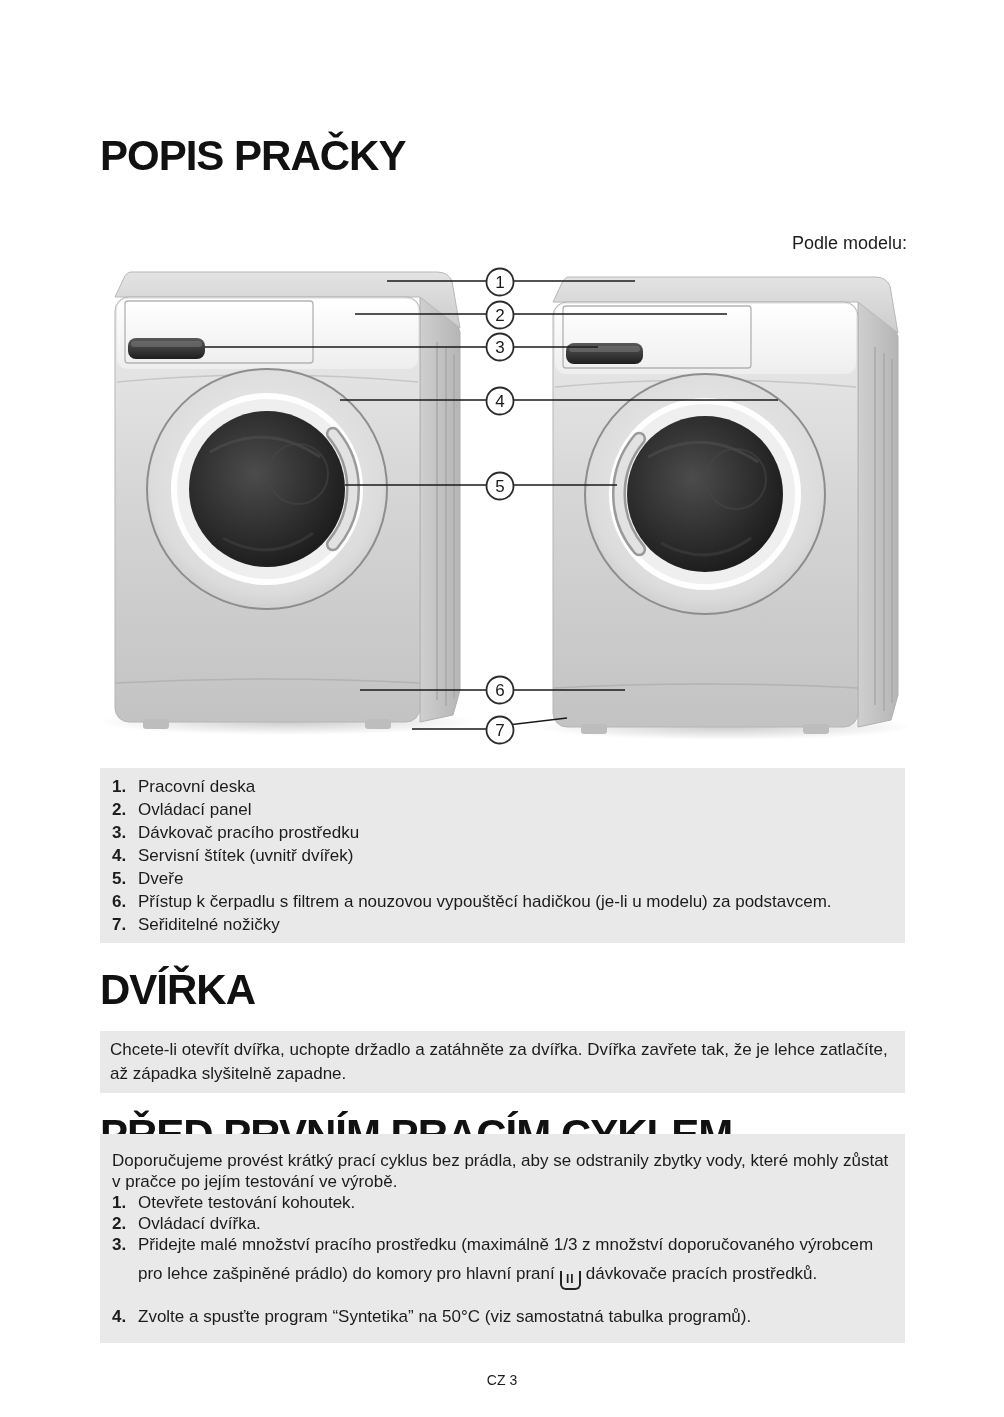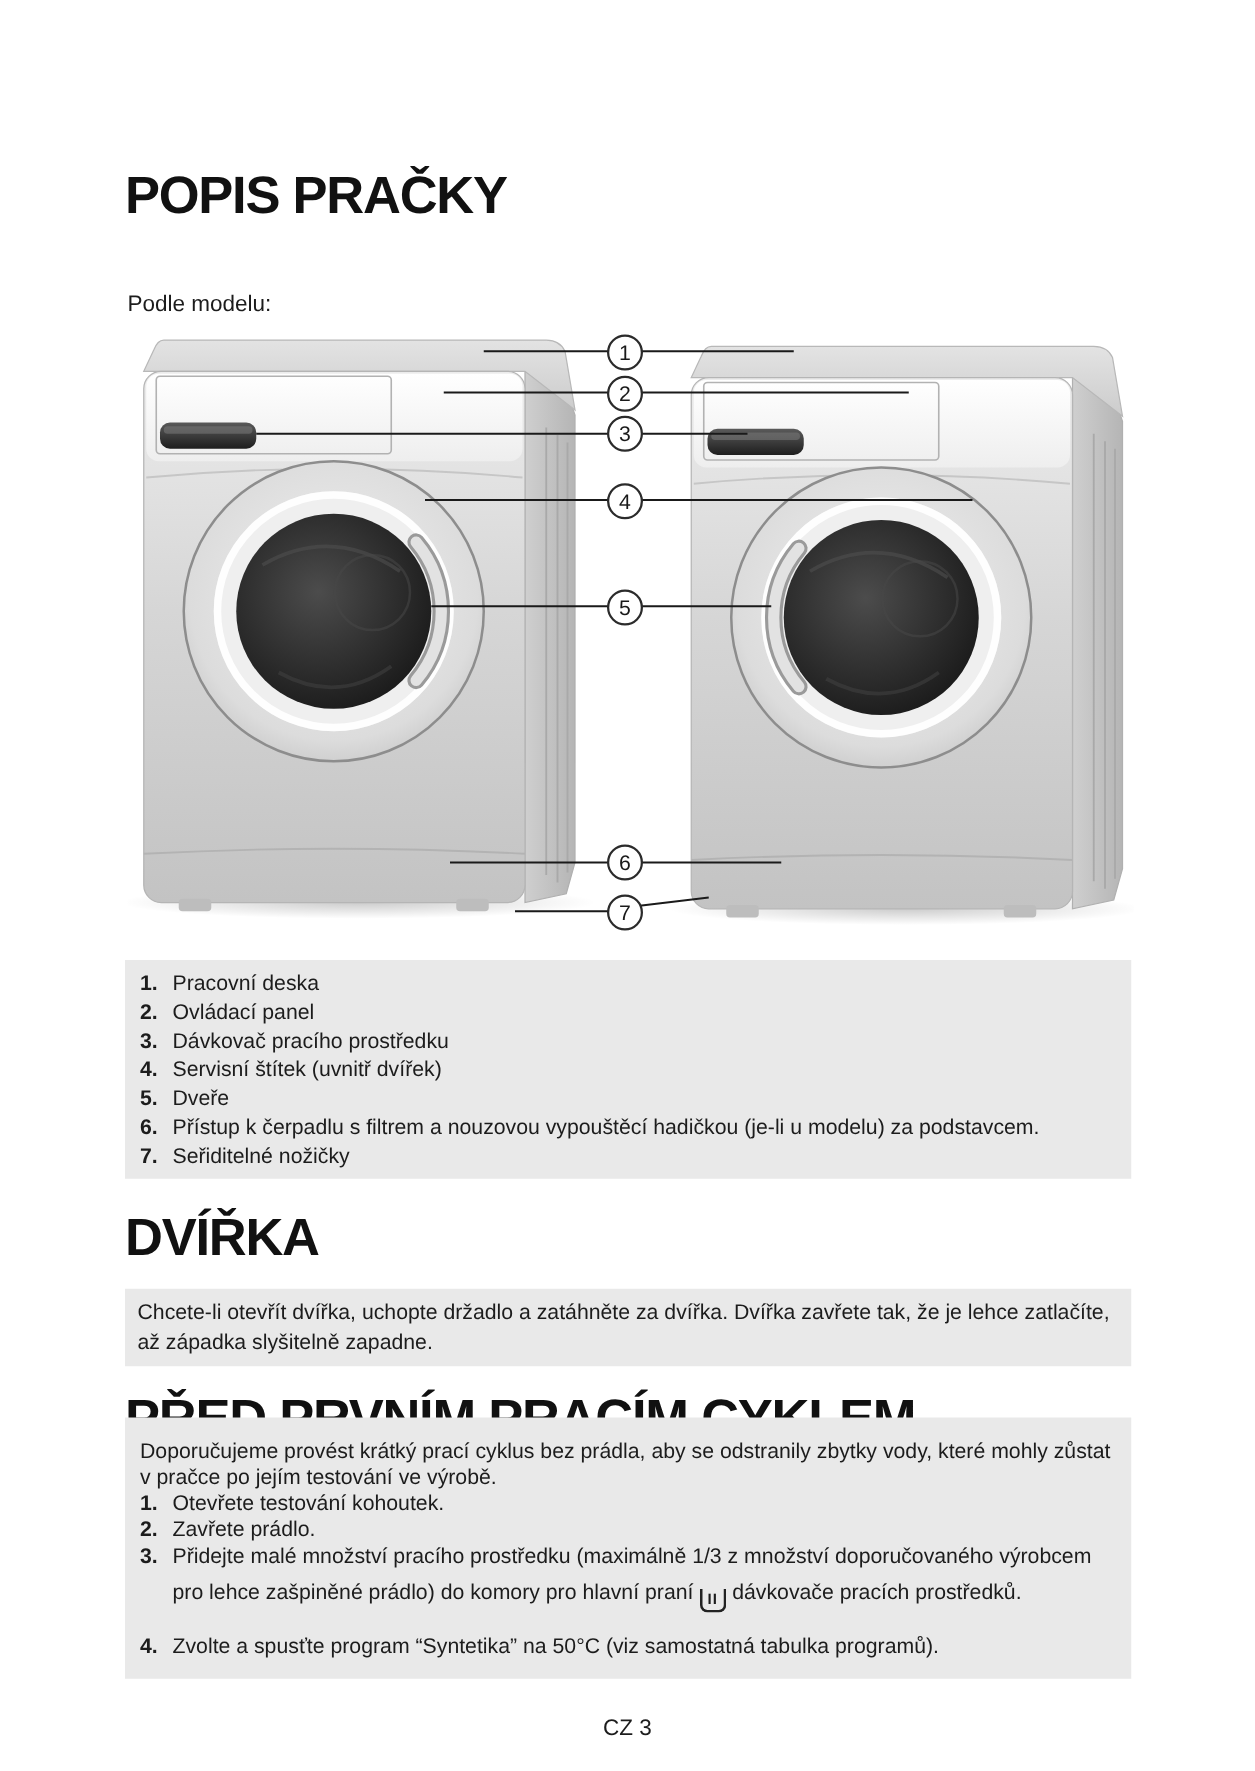--- a/index.html
+++ b/index.html
@@ -16,21 +16,21 @@
     margin:0;
     font-size:42px;font-weight:bold;color:#111;
     letter-spacing:-1px;line-height:1.05;
     white-space:nowrap;
   }
   #title{top:134px;}
   #door-title{top:968px;}
   #cycle-title{top:1113px;}
   .fig-caption{
     position:absolute;left:102px;top:233px;width:805px;
-    text-align:left;font-size:18px;color:#1c1c1c;
+    text-align:right;font-size:18px;color:#1c1c1c;
   }
   .figure{
     position:absolute;left:102px;top:256px;width:805px;height:505px;
   }
   .graybox{
     position:absolute;left:100px;width:805px;
     background:#e9e9e9;
     box-sizing:border-box;
     font-size:17px;
   }
@@ -45,21 +45,21 @@
     display:inline-block;
     width:17px;height:17px;
     border:2px solid #222;border-top:none;
     border-radius:0 0 6px 6px;
     margin:16px 5px;vertical-align:-4px;
     text-align:center;font-size:12px;font-weight:bold;
     line-height:16px;letter-spacing:1px;
   }
   .footer{
     position:absolute;left:0;top:1372px;width:1004px;
-    text-align:center;font-size:18px;color:#1c1c1c;
+    text-align:center;font-size:14px;color:#1c1c1c;
   }
   .callout-line{stroke:#1a1a1a;stroke-width:1.6;fill:none;}
   .callout-circle{fill:#ffffff;stroke:#2b2b2b;stroke-width:1.8;}
   .callout-num{font-family:"Liberation Sans",sans-serif;font-size:17px;fill:#1a1a1a;text-anchor:middle;}
 </style>
 </head>
 <body>
 
 <div class="page">
 
@@ -223,21 +223,21 @@
   <h1 class="h-main" id="cycle-title">PŘED PRVNÍM PRACÍM CYKLEM</h1>
 
   <div class="graybox" id="cycle-box">
     <p class="intro">Doporučujeme provést krátký prací cyklus bez prádla, aby se odstranily zbytky vody, které mohly zůstat v pračce po jejím testování ve výrobě.</p>
     <div class="row">
       <span class="num">1.</span>
       <span class="txt">Otevřete testování kohoutek.</span>
     </div>
     <div class="row">
       <span class="num">2.</span>
-      <span class="txt">Zavřete prádlo.</span>
+      <span class="txt">Ovládací dvířka.</span>
     </div>
     <div class="row">
       <span class="num">3.</span>
       <span class="txt"><span>Přidejte malé množství pracího prostředku (maximálně 1/3 z množství doporučovaného výrobcem pro lehce zašpiněné prádlo) do komory pro hlavní praní</span><span class="comp-icon">II</span><span>dávkovače pracích prostředků.</span></span>
     </div>
     <div class="row">
       <span class="num">4.</span>
       <span class="txt">Zvolte a spusťte program “Syntetika” na 50°C (viz samostatná tabulka programů).</span>
     </div>
   </div>

